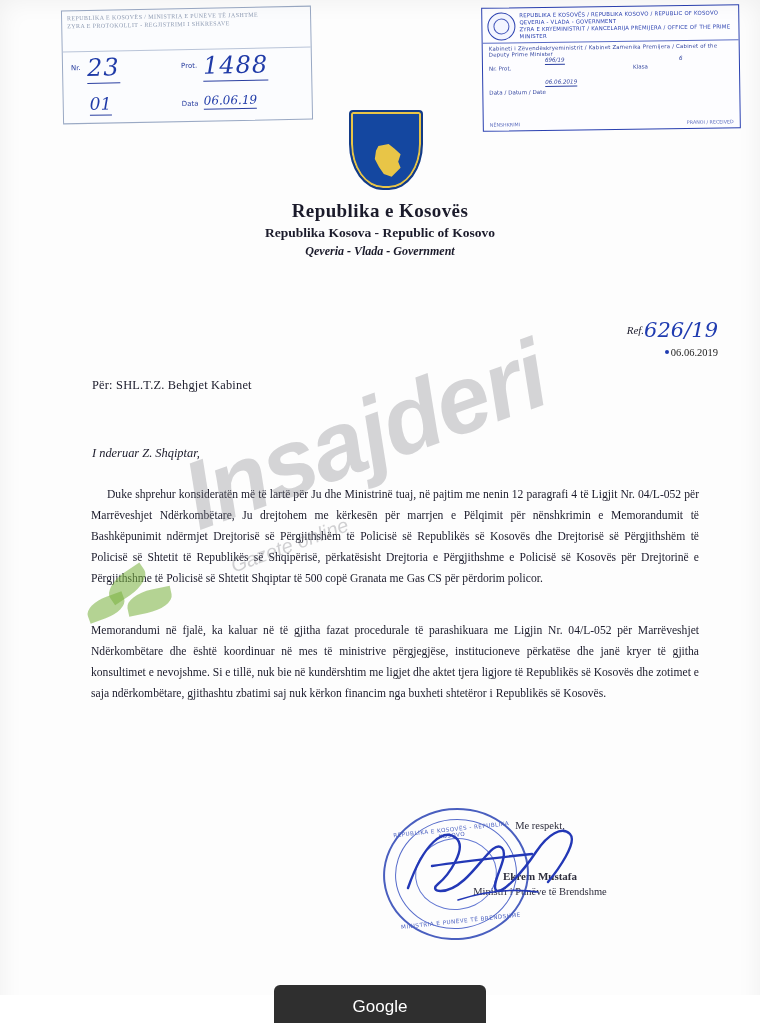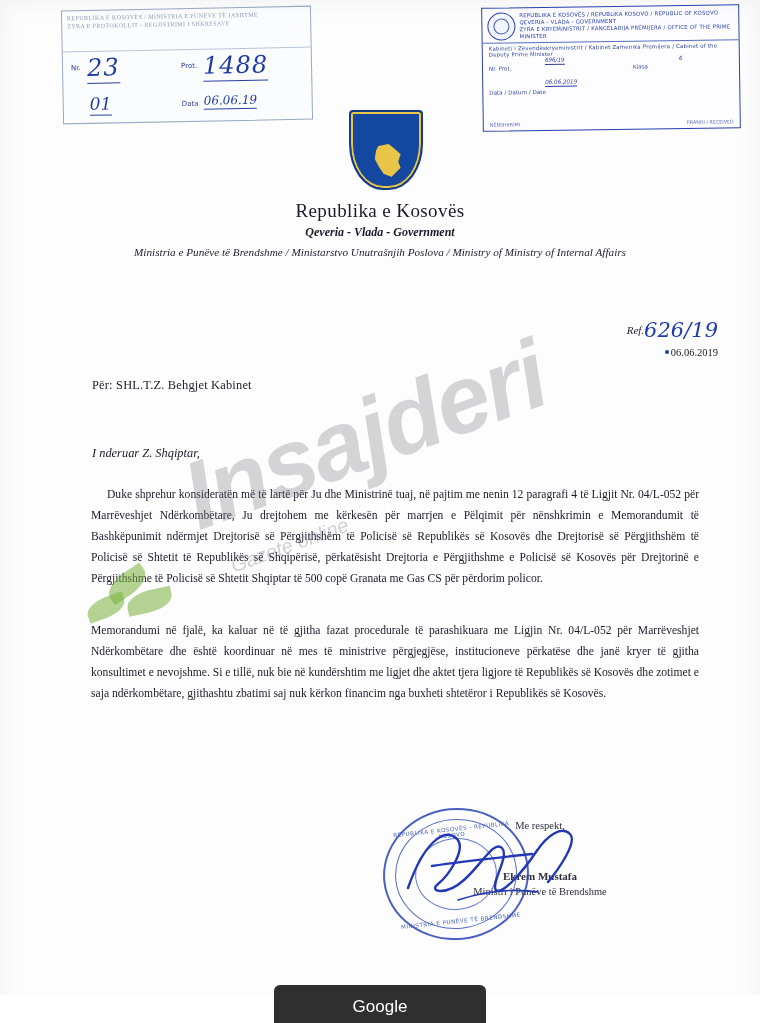--- a/index.html
+++ b/index.html
@@ -167,21 +167,21 @@
 
   
   .hdr-block {
     position: absolute;
     left: 80px; top: 200px;
     width: 600px;
     text-align: center;
   }
   .h-rep {
     font-size: 19px;
-    font-weight: normal;
+    font-weight: bold;
     letter-spacing: .4px;
     margin-bottom: 3px;
   }
   .h-rep2 {
     font-size: 13.5px;
     font-weight: bold;
     margin-bottom: 3px;
   }
   .h-gov {
     font-size: 12px;
@@ -438,22 +438,22 @@
         <i></i>
         <i></i>
     </div>
     <div class="shield">
       <div class="kosovo-map"></div>
     </div>
   </div>
 
   <div class="hdr-block">
     <div class="h-rep">Republika e Kosovës</div>
+    <div class="h-rep2">Republika Kosova - Republic of Kosovo</div>
     <div class="h-gov">Qeveria - Vlada - Government</div>
-    <div class="h-min">Ministria e Punëve të Brendshme / Ministarstvo Unutrašnjih Poslova / Ministry of Ministry of Internal Affairs</div>
   </div>
 
   <div class="ref-wrap">
     <div>
       <span class="ref-label">Ref.</span><span class="ref-hand">626/19</span>
     </div>
     <div class="ref-date">
       <span class="ref-dot"></span><span>06.06.2019</span>
     </div>
   </div>

